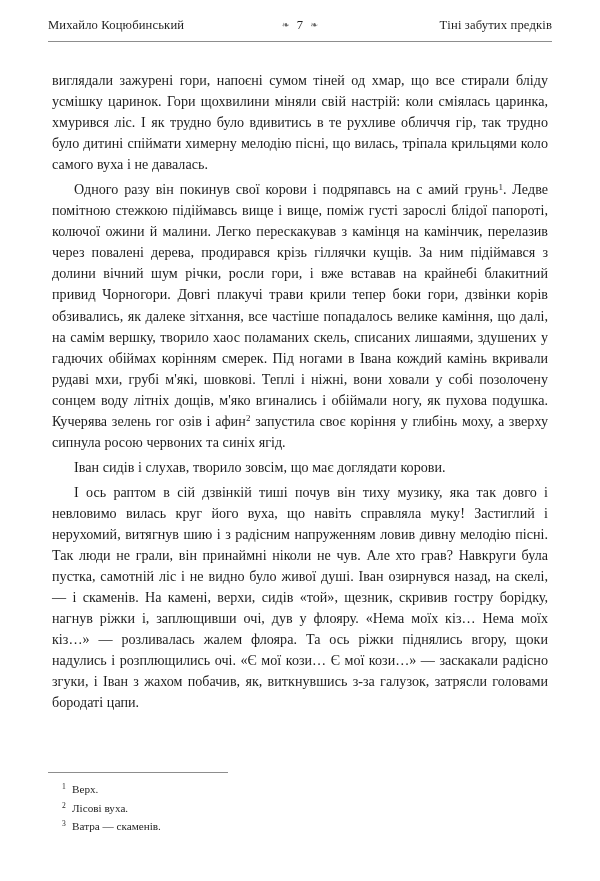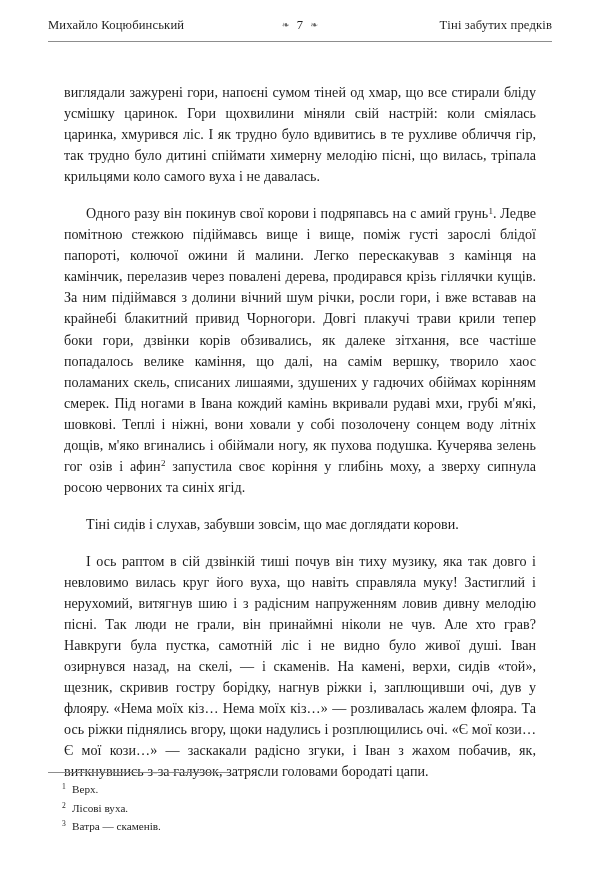--- a/index.html
+++ b/index.html
@@ -68,21 +68,21 @@
   }
 
   
   .textblock {
     position: absolute;
     left: 48px;
     top: 66px;
     width: 504px;
   }
   .textblock p {
-    margin: 16px;
+    margin: 4px;
     font-size: 14.1px;
     line-height: 21.05px;
     text-align: justify;
     text-justify: inter-word;
     text-indent: 22px;
     letter-spacing: 0.02px;
     word-spacing: 0.1px;
     hyphens: manual;
   }
   .textblock p.noindent {
@@ -143,21 +143,21 @@
       <span class="folio-num">7</span>
       <span class="orn">❧</span>
     </span>
   </div>
 
   <div class="head-rule"></div>
 
   <div class="textblock" id="body-text">
       <p class="noindent"><span>виглядали зажурені гори, напоєні сумом тіней од хмар, що все стирали бліду усмішку царинок. Гори щохвилини міняли свій настрій: коли сміялась царинка, хмурився ліс. І як трудно було вдивитись в те рухливе обличчя гір, так трудно було дитині спіймати химерну мелодію пісні, що вилась, тріпала крильцями коло самого вуха і не давалась.</span></p>
       <p><span>Одного разу він покинув свої корови і подряпавсь на с амий грунь</span><sup class="fn">1</sup><span>. Ледве помітною стежкою підіймавсь вище і вище, поміж густі зарослі блідої папороті, колючої ожини й малини. Легко перескакував з камінця на камінчик, перелазив через повалені дерева, продирався крізь гіллячки кущів. За ним підіймався з долини вічний шум річки, росли гори, і вже вставав на крайнебі блакитний привид Чорногори. Довгі плакучі трави крили тепер боки гори, дзвінки корів обзивались, як далеке зітхання, все частіше попадалось велике каміння, що далі, на самім вершку, творило хаос поламаних скель, списаних лишаями, здушених у гадючих обіймах корінням смерек. Під ногами в Івана кождий камінь вкривали рудаві мхи, грубі м'які, шовкові. Теплі і ніжні, вони ховали у собі позолочену сонцем воду літніх дощів, м'яко вгинались і обіймали ногу, як пухова подушка. Кучерява зелень гог озів і афин</span><sup class="fn">2</sup><span> запустила своє коріння у глибінь моху, а зверху сипнула росою червоних та синіх ягід.</span></p>
-      <p><span>Тіні сидів і слухав, забувши зовсім, що має доглядати корови.</span></p>
+      <p><span>Іван сидів і слухав, творило зовсім, що має доглядати корови.</span></p>
       <p><span>І ось раптом в сій дзвінкій тиші почув він тиху музику, яка так довго і невловимо вилась круг його вуха, що навіть справляла муку! Застиглий і нерухомий, витягнув шию і з радісним напруженням ловив дивну мелодію пісні. Так люди не грали, він принаймні ніколи не чув. Але хто грав? Навкруги була пустка, самотній ліс і не видно було живої душі. Іван озирнувся назад, на скелі, — і скаменів. На камені, верхи, сидів «той», щезник, скривив гостру борідку, нагнув ріжки і, заплющивши очі, дув у флояру. «Нема моїх кіз… Нема моїх кіз…» — розливалась жалем флояра. Та ось ріжки піднялись вгору, щоки надулись і розплющились очі. «Є мої кози… Є мої кози…» — заскакали радісно згуки, і Іван з жахом побачив, як, виткнувшись з-за галузок, затрясли головами бородаті цапи.</span></p>
     </div>
 
   <div class="footnotes">
     <div class="fn-rule"></div>
     <div id="footnote-list">
         <div class="fn-item">
           <span class="fn-mark">1</span>
           <span class="fn-text">Верх.</span>
         </div>

